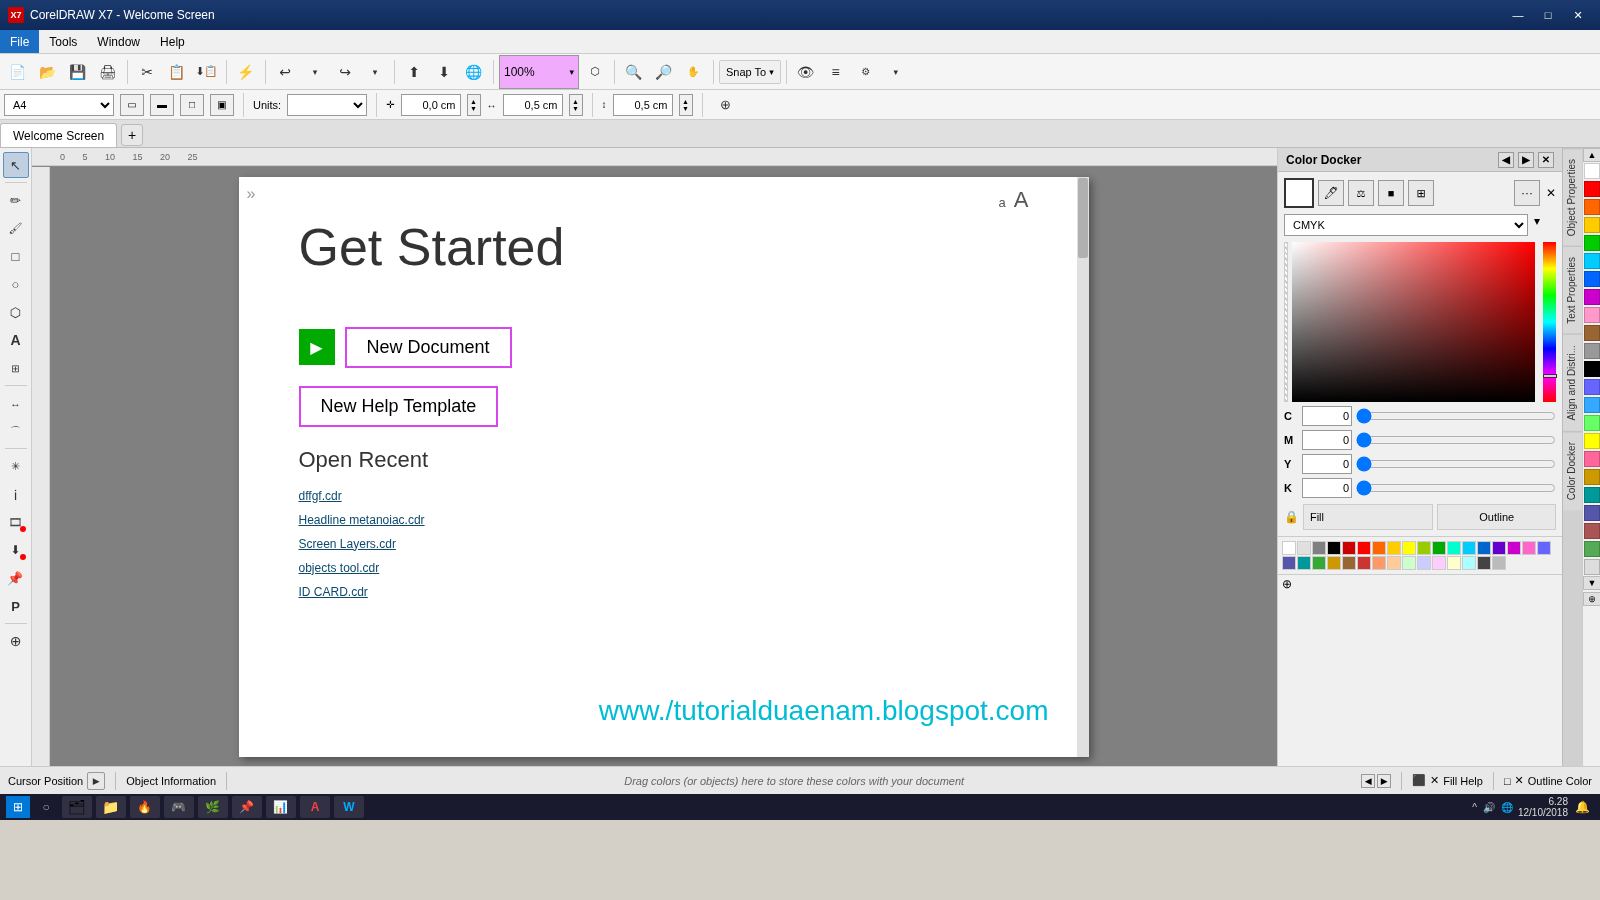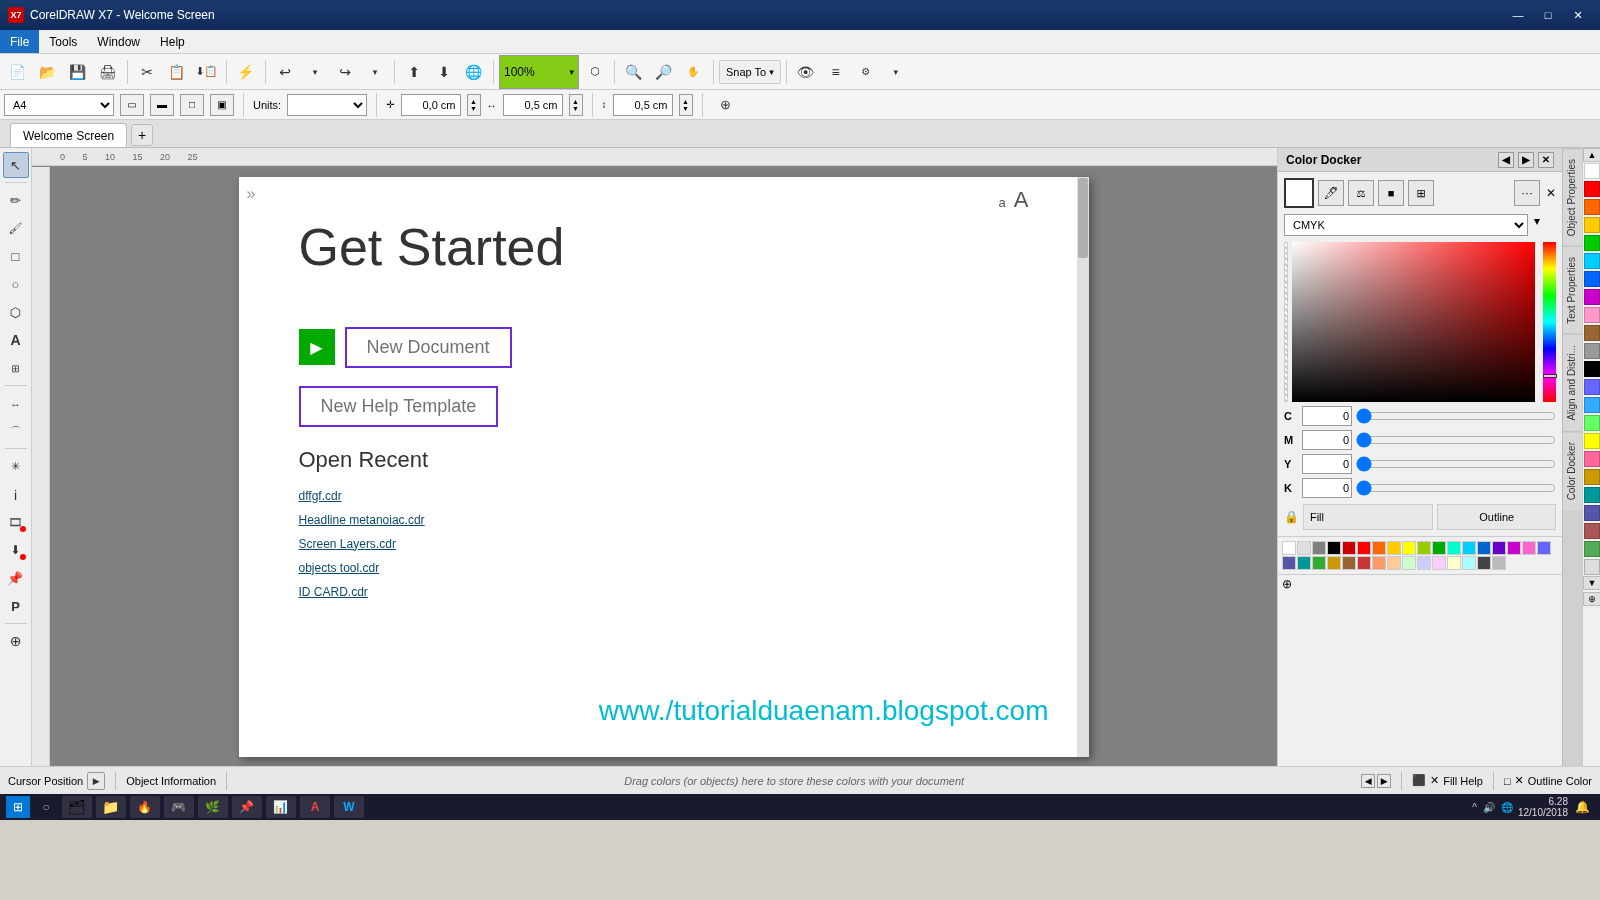--- a/index.html
+++ b/index.html
@@ -55,21 +55,21 @@
       border: 1px solid transparent;
       border-radius: 2px;
       cursor: pointer;
       font-size: 14px;
       color: #333;
     }
     .tb-sep { width: 1px; height: 24px; background: #ccc; margin: 0 3px; }
     .tb-zoom {
       width: 80px; height: 24px;
       border: 1px solid #999;
-      background: #84cc16;
+      background: #f0abfc;
       display: flex; align-items: center;
       padding: 16px 4px;
       font-size: 12px;
     }
 
     
     #propbar {
       height: 30px;
       background: #f5f5f5;
       border-bottom: 1px solid #ccc;
@@ -96,21 +96,20 @@
     }
     .prop-btn { width: 24px; height: 22px; border: 1px solid #999; background: #f0f0f0; display: flex; align-items: center; justify-content: center; cursor: pointer; font-size: 10px; }
 
     
     #tabbar {
       height: 28px;
       background: #e0e0e0;
       border-bottom: 1px solid #bbb;
       display: flex;
       align-items: flex-end;
-      padding-left: 10px;
     }
     .tab {
       height: 24px;
       padding: 0 12px;
       background: #f5f5f5;
       border: 1px solid #bbb;
       border-bottom: none;
       display: flex;
       align-items: center;
       font-size: 12px;
@@ -233,24 +232,24 @@
     .play-icon {
       width: 36px; height: 36px;
       background: #00aa00;
       display: flex;
       align-items: center;
       justify-content: center;
       color: white;
       font-size: 16px;
     }
     .action-btn {
-      border: 2px solid #6d28d9;
+      border: 2px solid #d946ef;
       padding: 8px 20px;
       font-size: 18px;
-      color: #737373;
+      color: #000000;
       background: white;
       cursor: pointer;
       font-family: 'Segoe UI', Arial, sans-serif;
     }
     .open-recent-title {
       font-size: 22px;
       font-weight: 400;
       color: #333;
       margin-bottom: 16px;
       margin-top: 10px;

